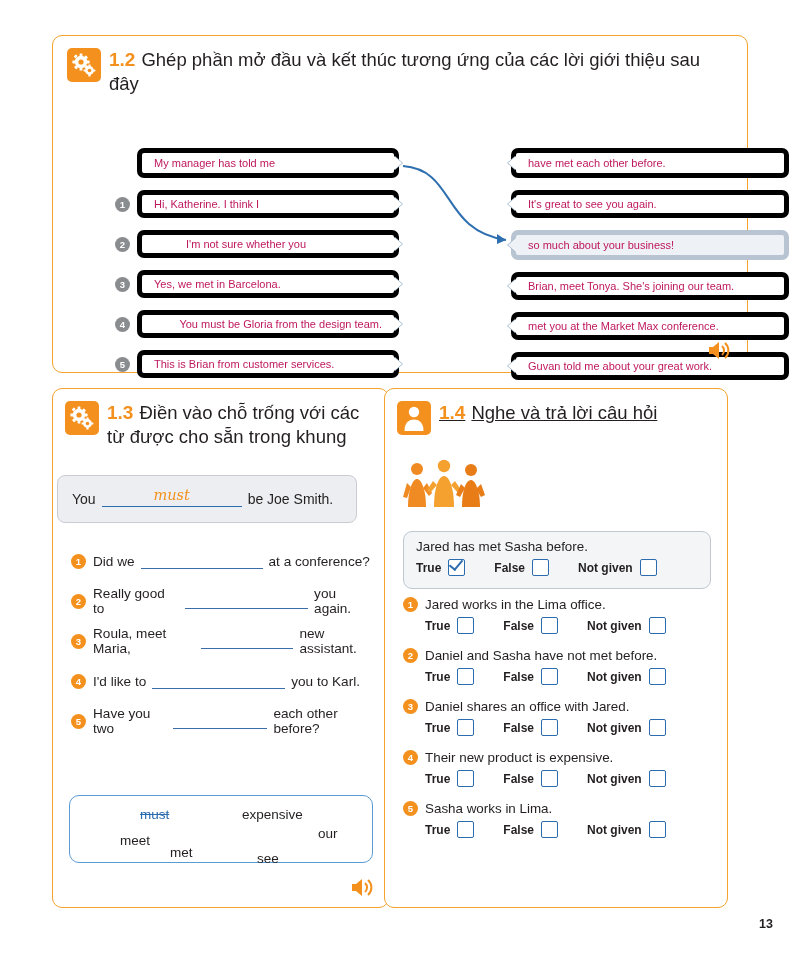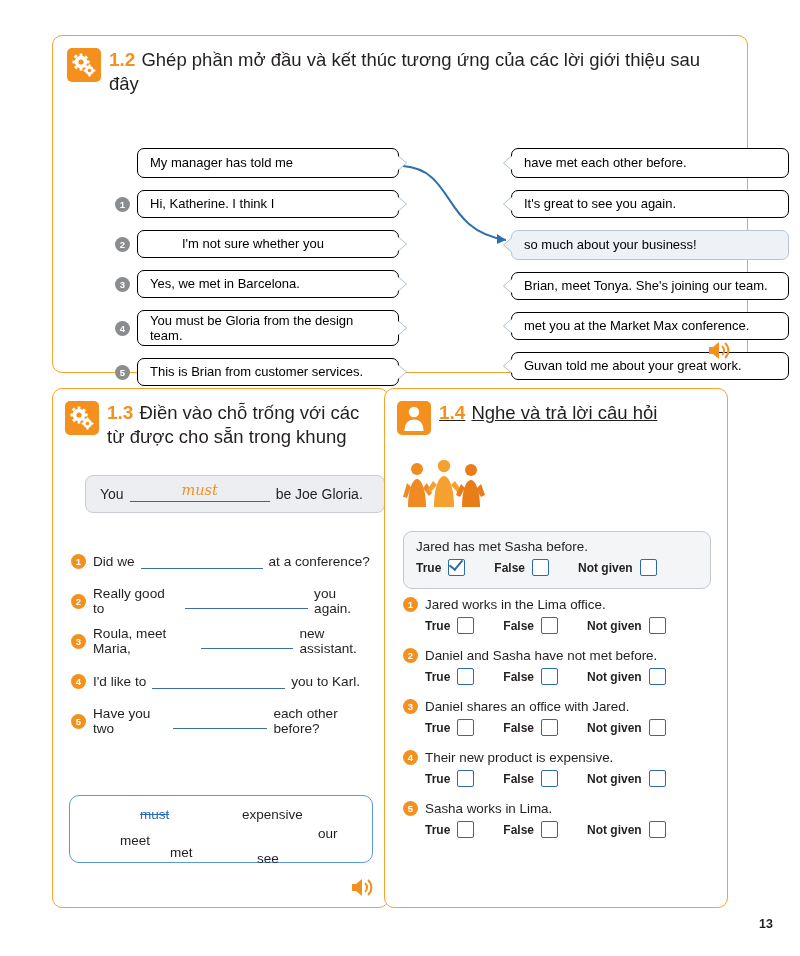--- a/index.html
+++ b/index.html
@@ -64,25 +64,25 @@
   }
   .ex-title {
     font-size: 18.5px;
     line-height: 1.32;
     color: #231f20;
   }
 
   
   .pill {
     position: relative;
-    border: 1px solid #000000;
+    border: 5px solid #000000;
     border-radius: 7px;
     background: #ffffff;
-    font-size: 13px;
-    color: #000000;
+    font-size: 11px;
+    color: #be185d;
     padding: 6px 12px 7px 12px;
     box-sizing: border-box;
     display: flex;
     align-items: center;
   }
   
   .pill.tail-r::after {
     content: "";
     position: absolute;
     right: -8px;
@@ -313,21 +313,21 @@
         </div>
       </div>
       <div class="row" style="margin-bottom:12px;">
         <div class="num-bullet grey">3</div>
         <div class="pill tail-r" style="width:262px; height:28px;">
           <span>Yes, we met in Barcelona.</span>
         </div>
       </div>
       <div class="row" style="margin-bottom:12px;">
         <div class="num-bullet grey">4</div>
-        <div class="pill tail-r" style="width:262px; height:36px;">
+        <div class="pill tail-r" style="width:262px; height:28px;justify-content:flex-end;">
           <span>You must be Gloria from the design team.</span>
         </div>
       </div>
       <div class="row" style="margin-bottom:12px;">
         <div class="num-bullet grey">5</div>
         <div class="pill tail-r" style="width:262px; height:28px;">
           <span>This is Brian from customer services.</span>
         </div>
       </div>
     </div>
@@ -387,26 +387,26 @@
             <rect x="21.8" y="17.4" width="2.6" height="2.2" rx="0.5"></rect>
           </g>
           <circle cx="18.5" cy="18.5" r="1.8" fill="#f4911e"></circle>
         </svg>
       </div>
       <div style="width:265px;">
         <span class="ex-num">1.3</span><span class="ex-title">Điền vào chỗ trống với các từ được cho sẵn trong khung</span>
       </div>
     </div>
 
-    <div class="fill-banner" style="position:absolute; left:32px; top:86px; width:300px; height:38px;">
+    <div class="fill-banner" style="position:absolute; left:4px; top:86px; width:300px; height:48px;">
       <span>You</span>
       <span class="blank" style="width:140px;">
         <span class="blank-word">must</span>
       </span>
-      <span>be Joe Gloria.</span>
+      <span>be Joe Smith.</span>
     </div>
 
     <div style="position:absolute; left:18px; top:152px; width:305px;">
       <div class="q-row" style="height:40px;">
         <div class="num-bullet">1</div>
         <span>Did we</span>
         <span class="blank" style="width:122px;"></span>
         <span>at a conference?</span>
       </div>
       <div class="q-row" style="height:40px;">

